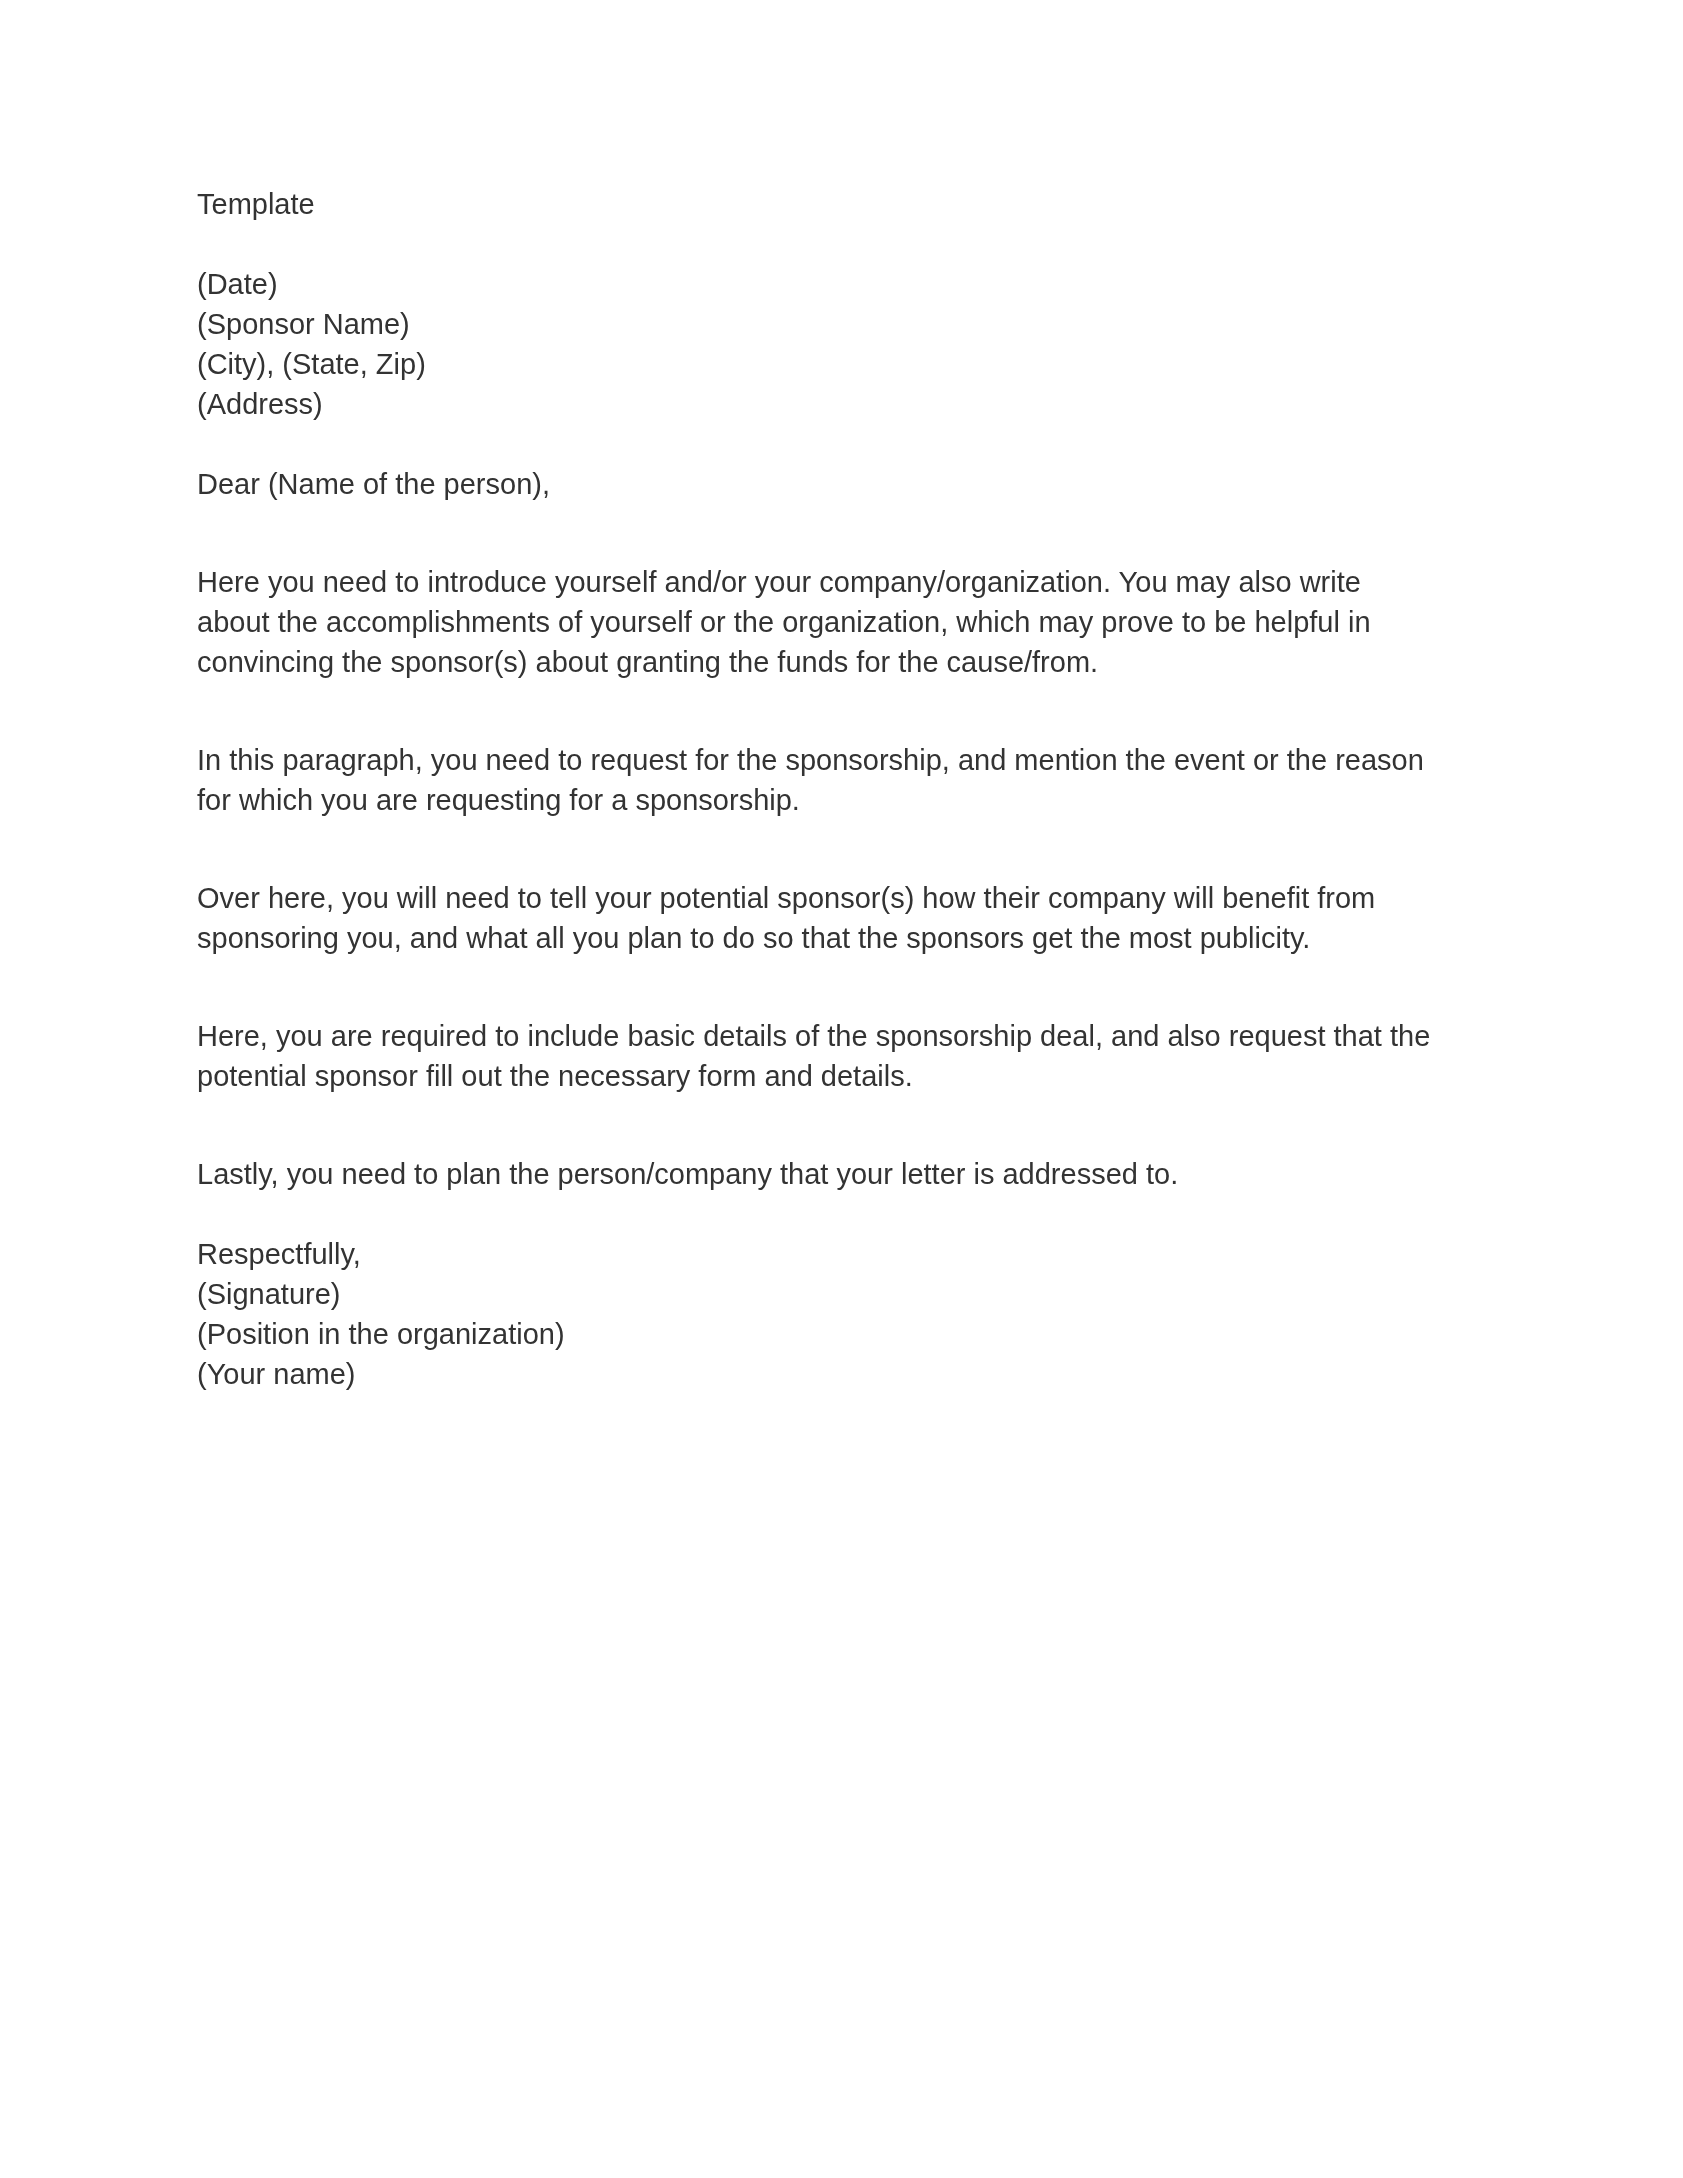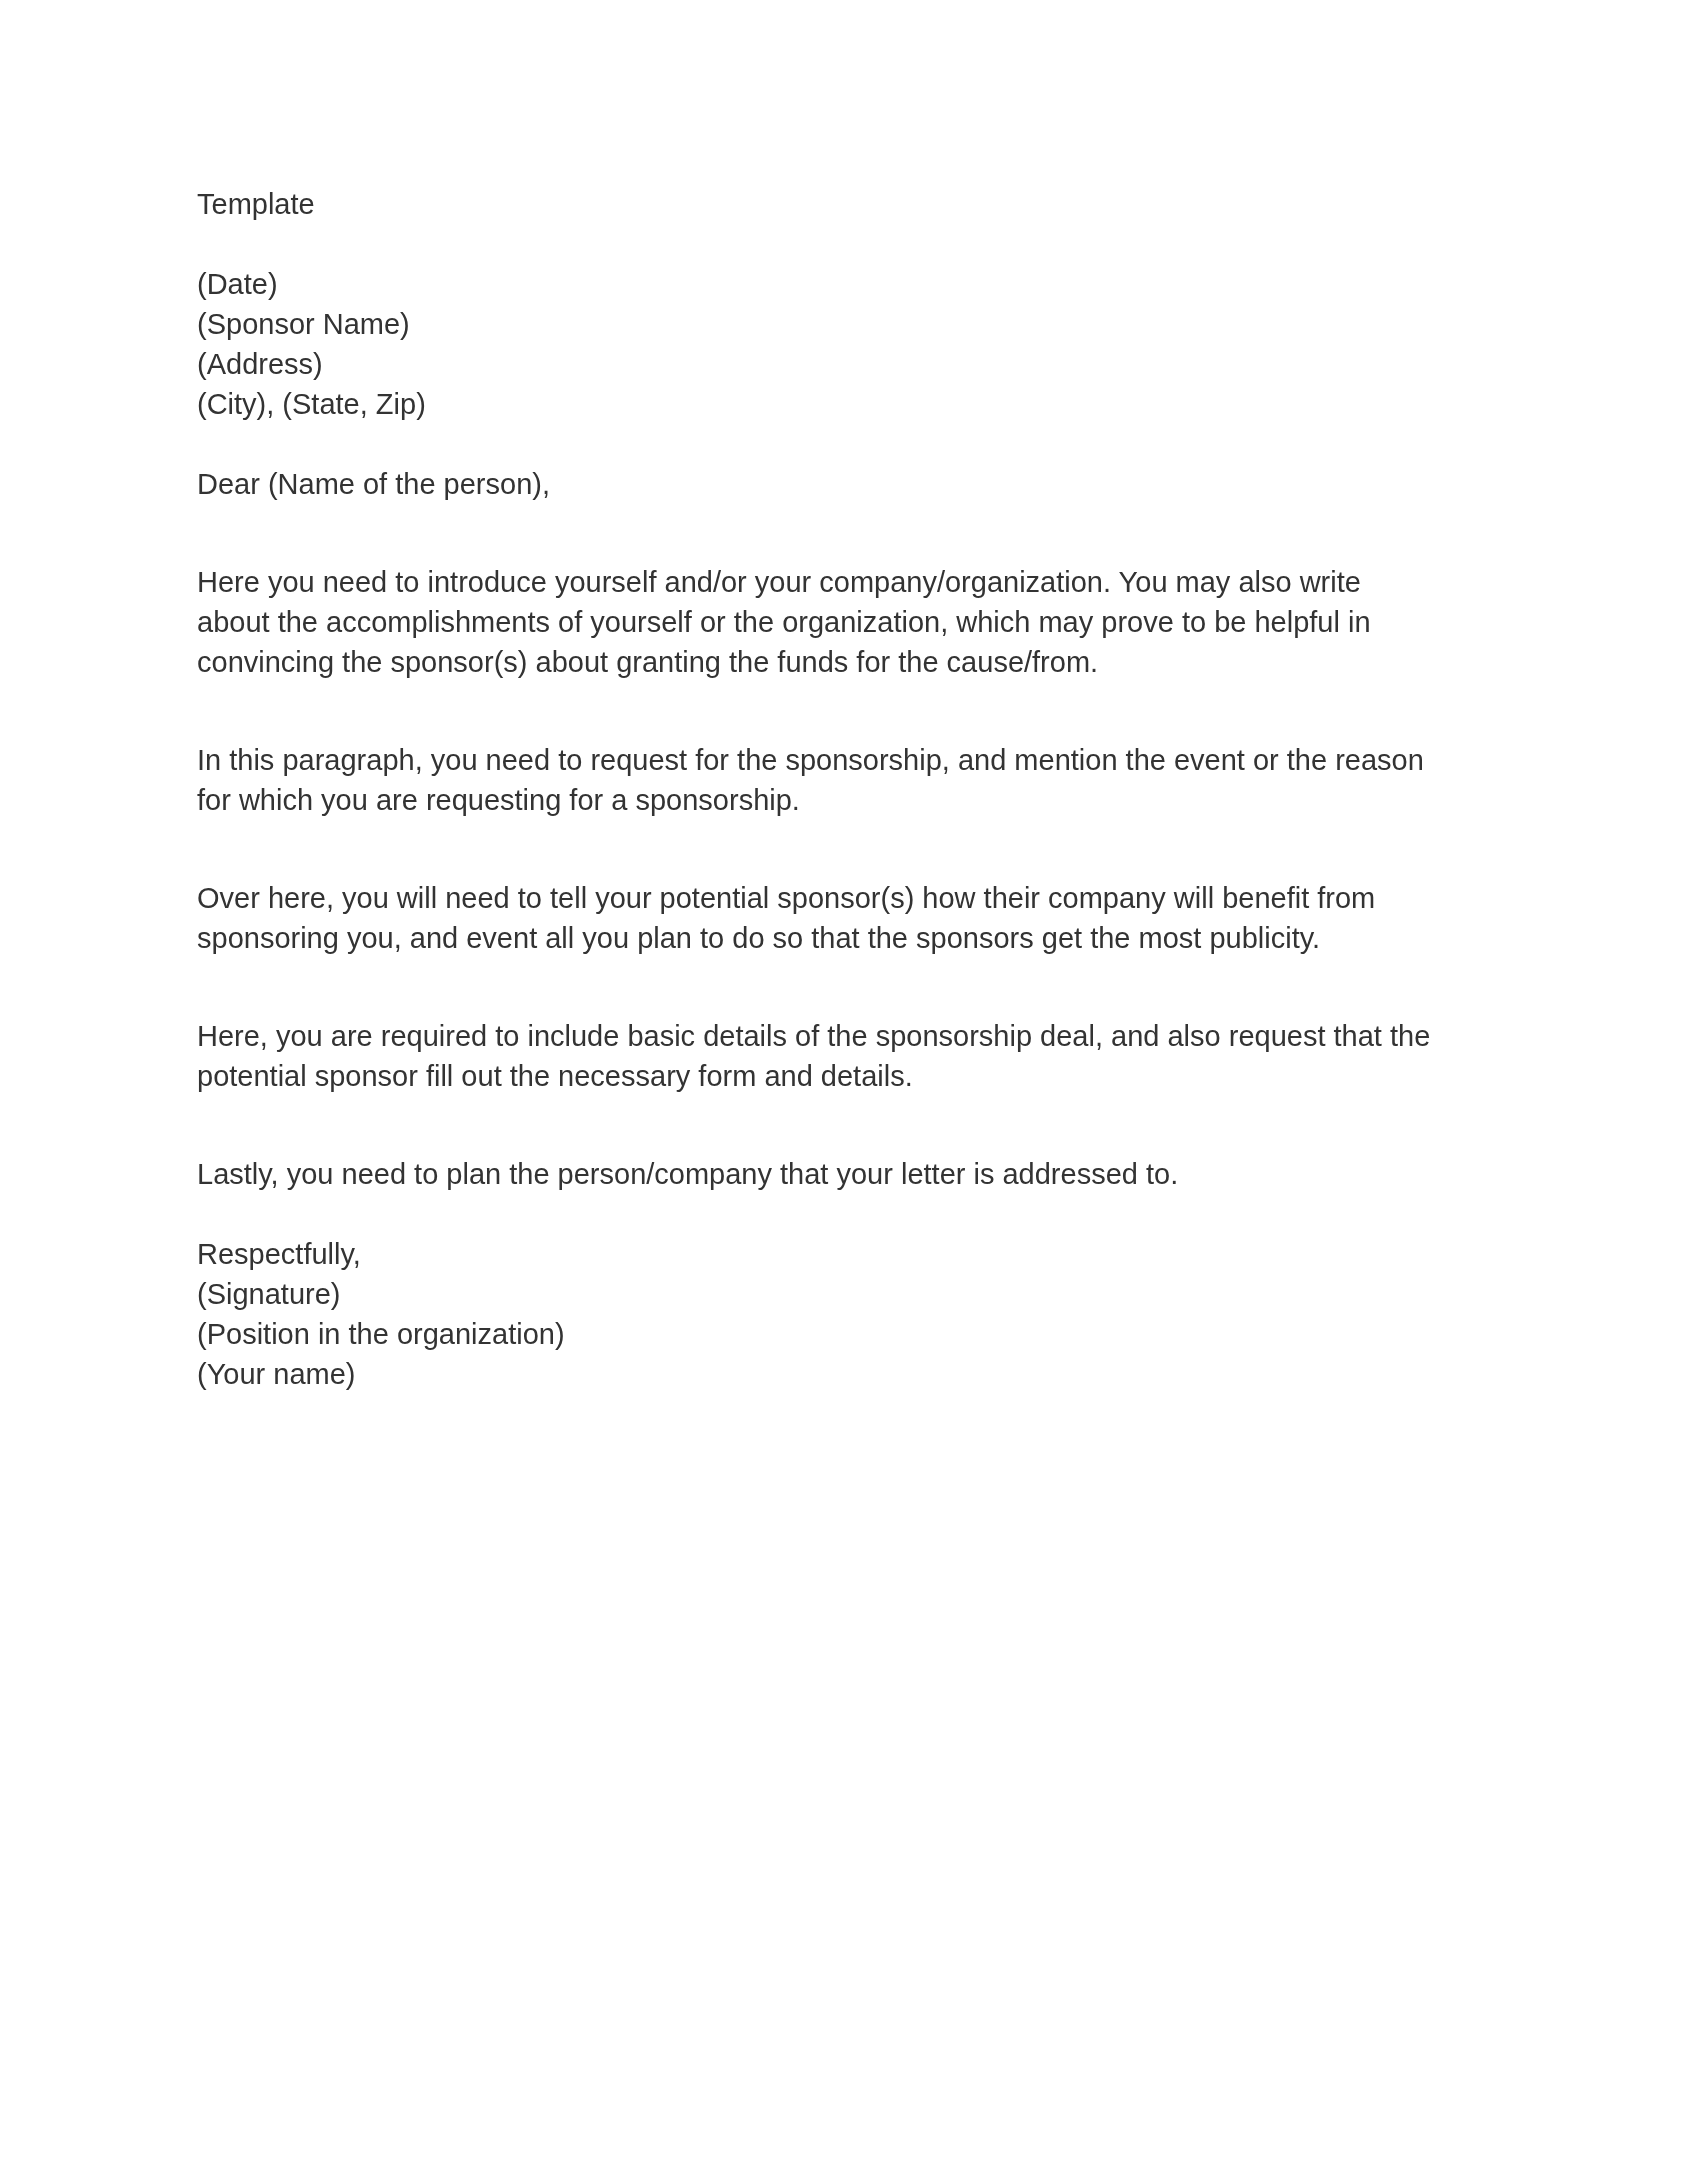--- a/index.html
+++ b/index.html
@@ -41,22 +41,22 @@
 <body>
 
 <div class="page">
 
   <span class="line">Template</span>
   <span class="gap"></span>
 
   <div>
     <span class="line">(Date)</span>
     <span class="line">(Sponsor Name)</span>
+    <span class="line">(City), (State, Zip)</span>
     <span class="line">(Address)</span>
-    <span class="line">(City), (State, Zip)</span>
   </div>
   <span class="gap"></span>
 
   <span class="line">Dear (Name of the person),</span>
   <span class="gap"></span>
 
   <div class="para">
     <span class="line">Here you need to introduce yourself and/or your company/organization. You may also write</span>
     <span class="line">about the accomplishments of yourself or the organization, which may prove to be helpful in</span>
     <span class="line">convincing the sponsor(s) about granting the funds for the cause/from.</span>
@@ -64,21 +64,21 @@
   <span class="gap"></span>
 
   <div class="para">
     <span class="line">In this paragraph, you need to request for the sponsorship, and mention the event or the reason</span>
     <span class="line">for which you are requesting for a sponsorship.</span>
   </div>
   <span class="gap"></span>
 
   <div class="para">
     <span class="line">Over here, you will need to tell your potential sponsor(s) how their company will benefit from</span>
-    <span class="line">sponsoring you, and event all you plan to do so that the sponsors get the most publicity.</span>
+    <span class="line">sponsoring you, and what all you plan to do so that the sponsors get the most publicity.</span>
   </div>
   <span class="gap"></span>
 
   <div class="para">
     <span class="line">Here, you are required to include basic details of the sponsorship deal, and also request that the</span>
     <span class="line">potential sponsor fill out the necessary form and details.</span>
   </div>
   <span class="gap"></span>
 
   <div class="para">

